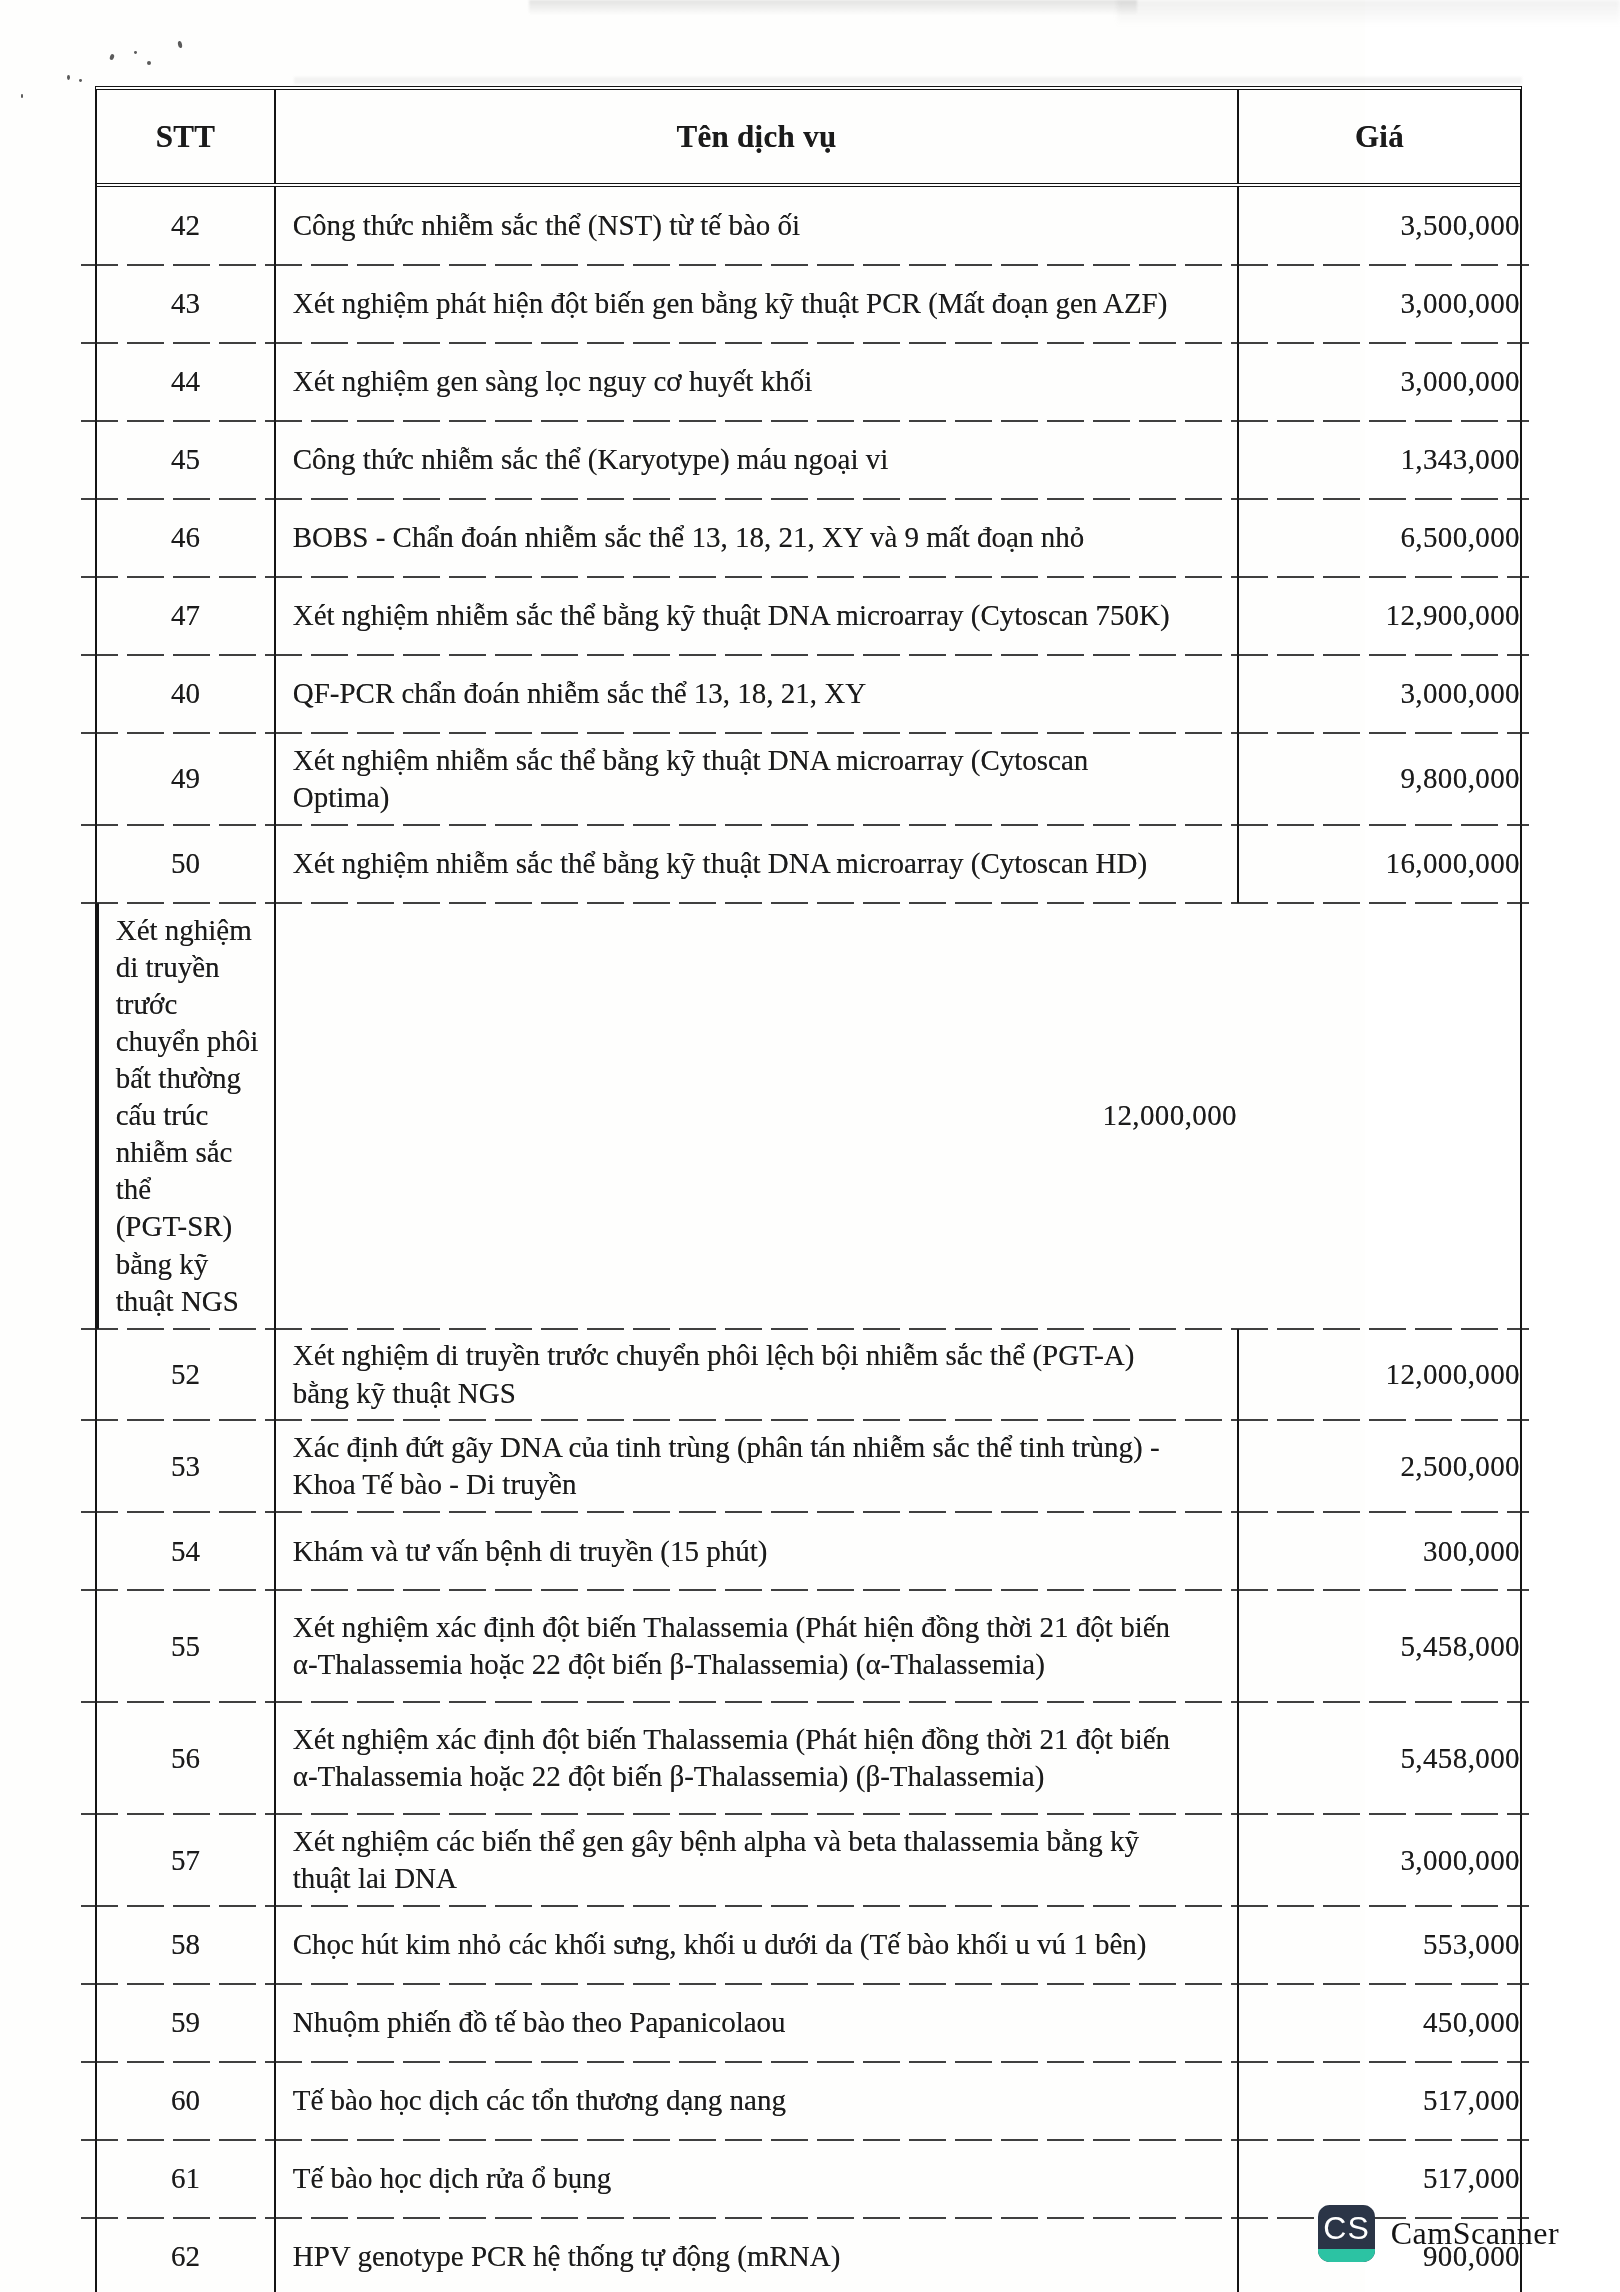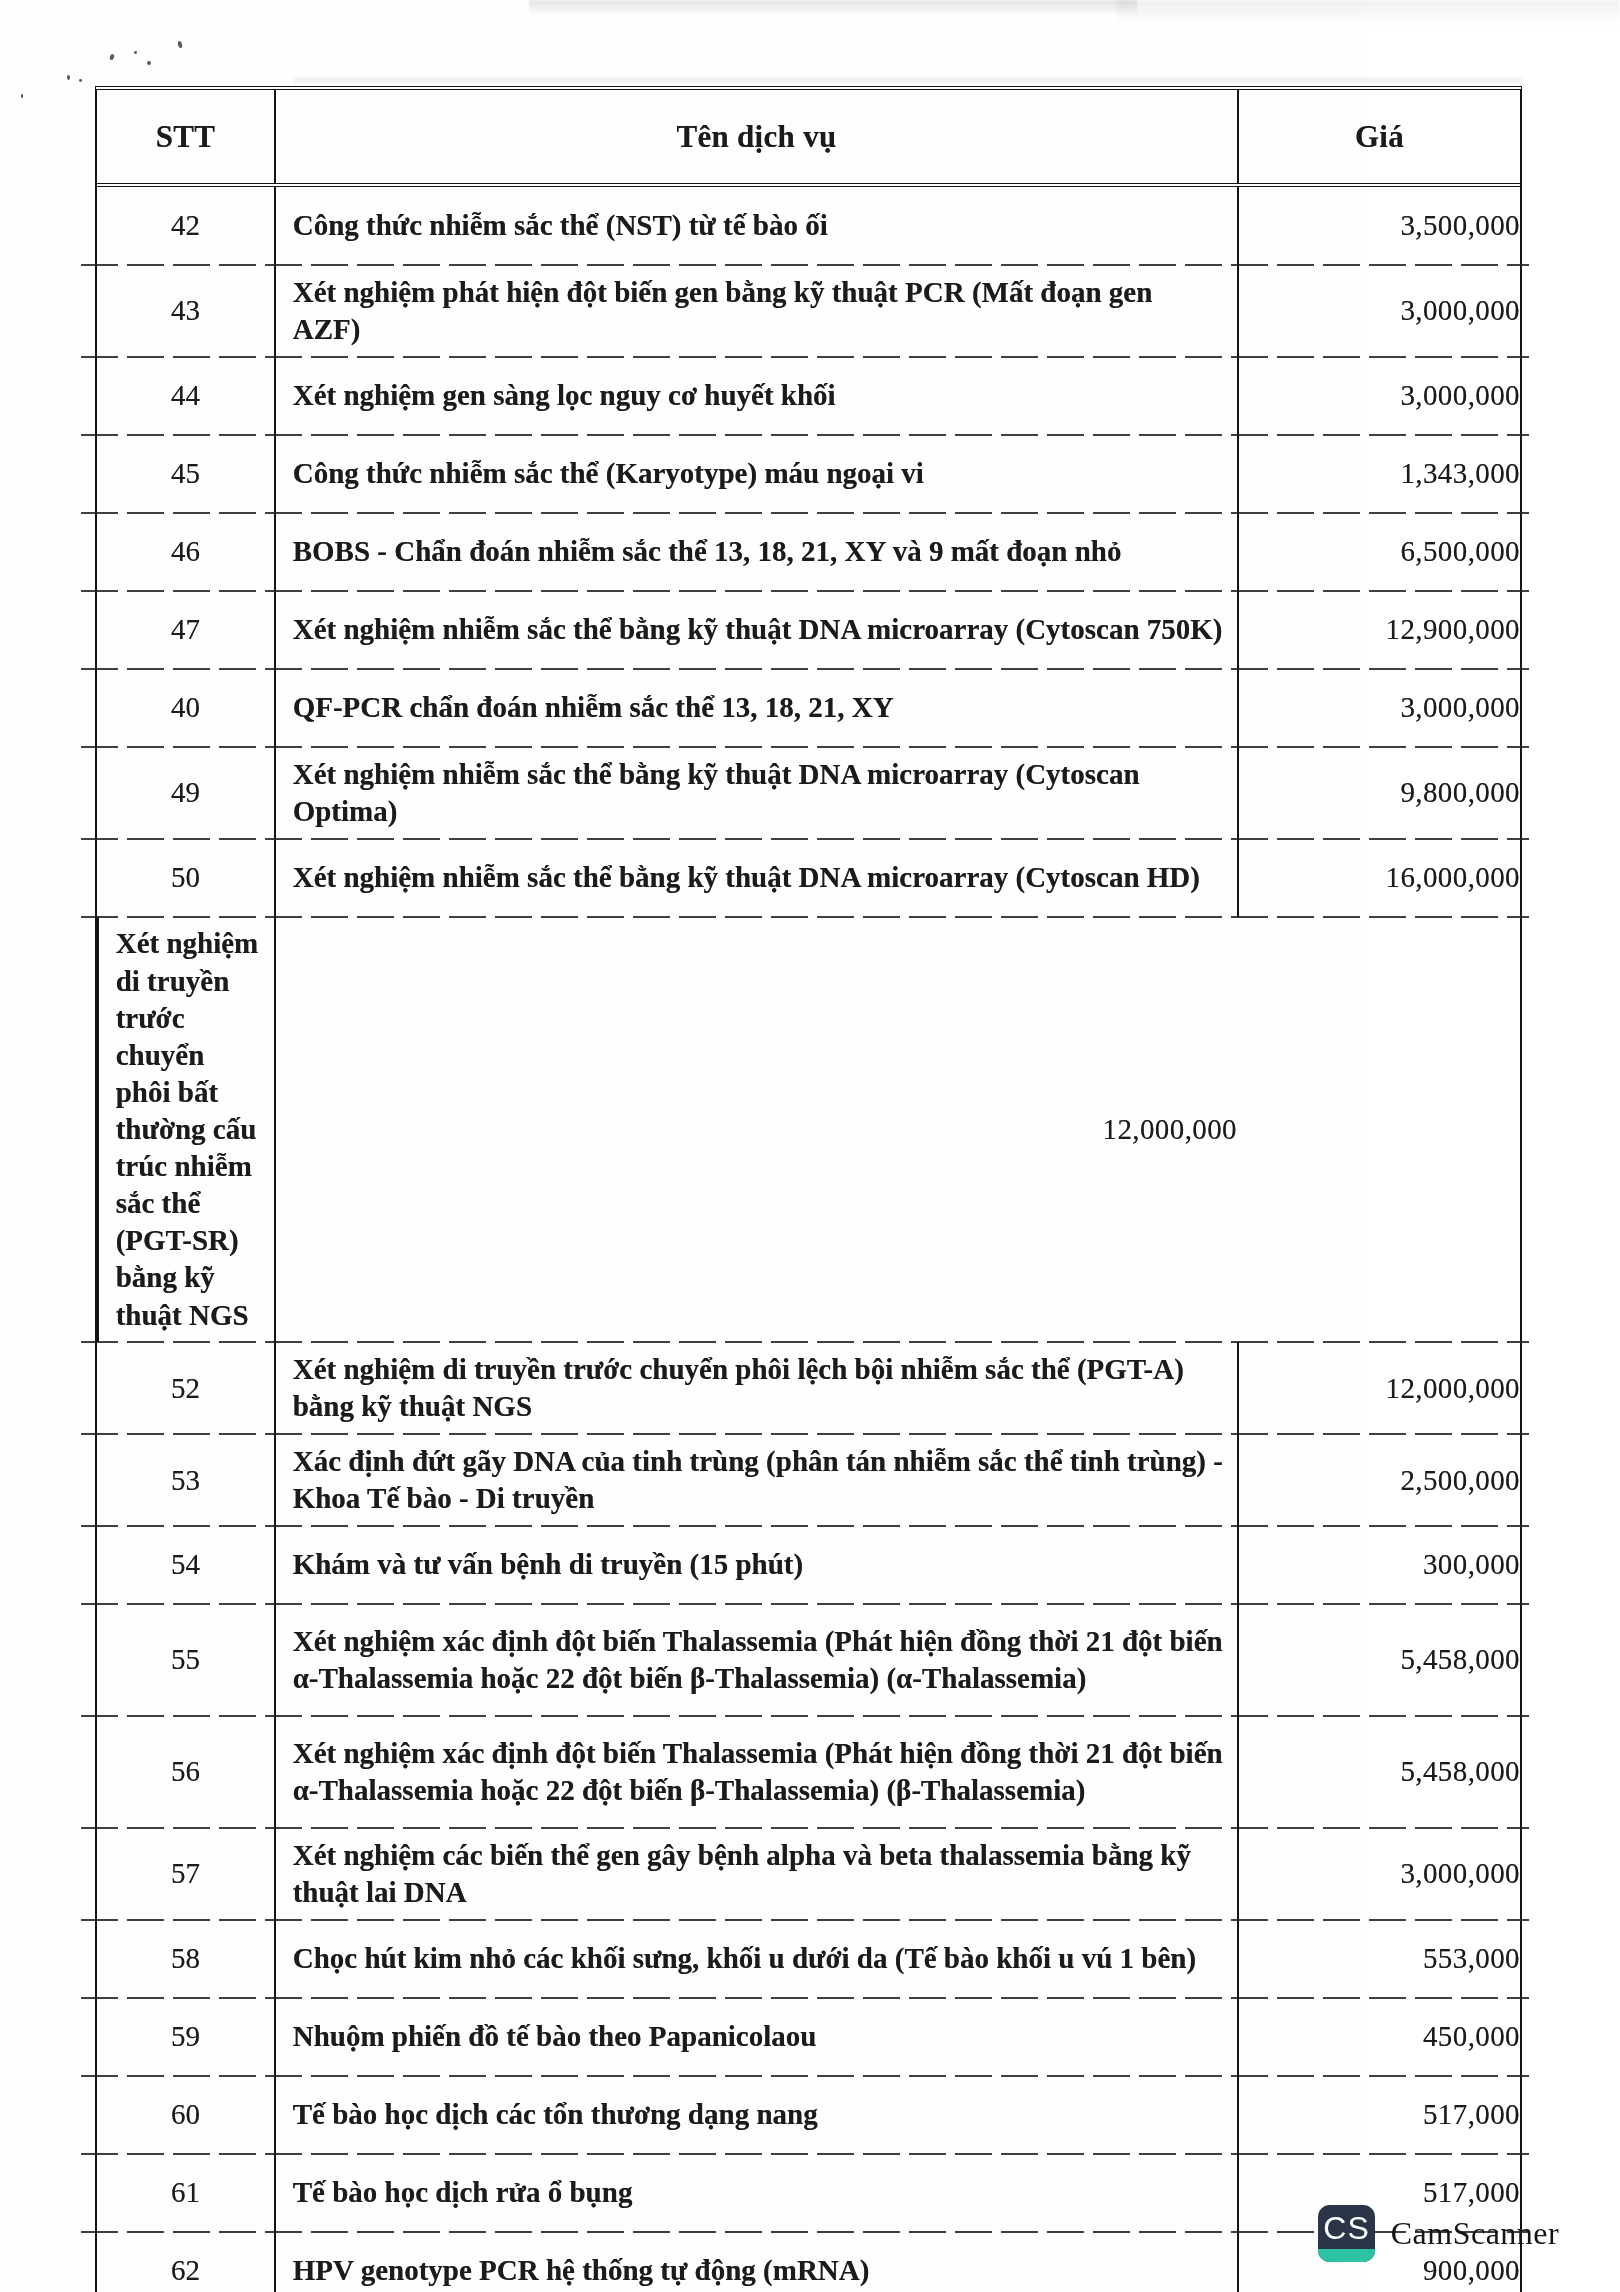--- a/index.html
+++ b/index.html
@@ -56,21 +56,21 @@
   .row + .row::before {
     content:""; position:absolute; top:-1px; left:-15.7px; right:-8.8px; height:2px;
     background:repeating-linear-gradient(90deg,
       rgba(30,30,30,.85) 0px, rgba(30,30,30,.85) 37px,
       rgba(30,30,30,0) 37px, rgba(30,30,30,0) 46px);
   }
   .row:nth-child(14), .row:nth-child(15) { min-height:112px; } 
   .c { font-size:29px; line-height:1.28; }
   .c-stt  { display:flex; align-items:center; justify-content:center; }
   .c-svc  { border-left:2.9px solid #141414; display:flex; align-items:center;
-            padding:8.8px 11.8px 8.8px 16.7px; white-space:pre-line;font-weight:bold; }
+            padding:8.8px 11.8px 8.8px 16.7px; white-space:pre-line; }
   .c-price{ border-left:2.9px solid #141414; display:flex; align-items:center;
             justify-content:flex-end; letter-spacing:0.4px; }
   .c, .hcell { text-shadow:0 0 0.5px rgba(10,10,10,.55); }
 
   
   .camscanner { position:absolute; left:1318px; top:2205px;
                 display:flex; align-items:center; gap:15.7px; }
   .cs-logo { width:57px; height:57px; border-radius:11.8px; background:#2b3547;
              position:relative; overflow:hidden; flex:0 0 auto; }
   .cs-logo span {

